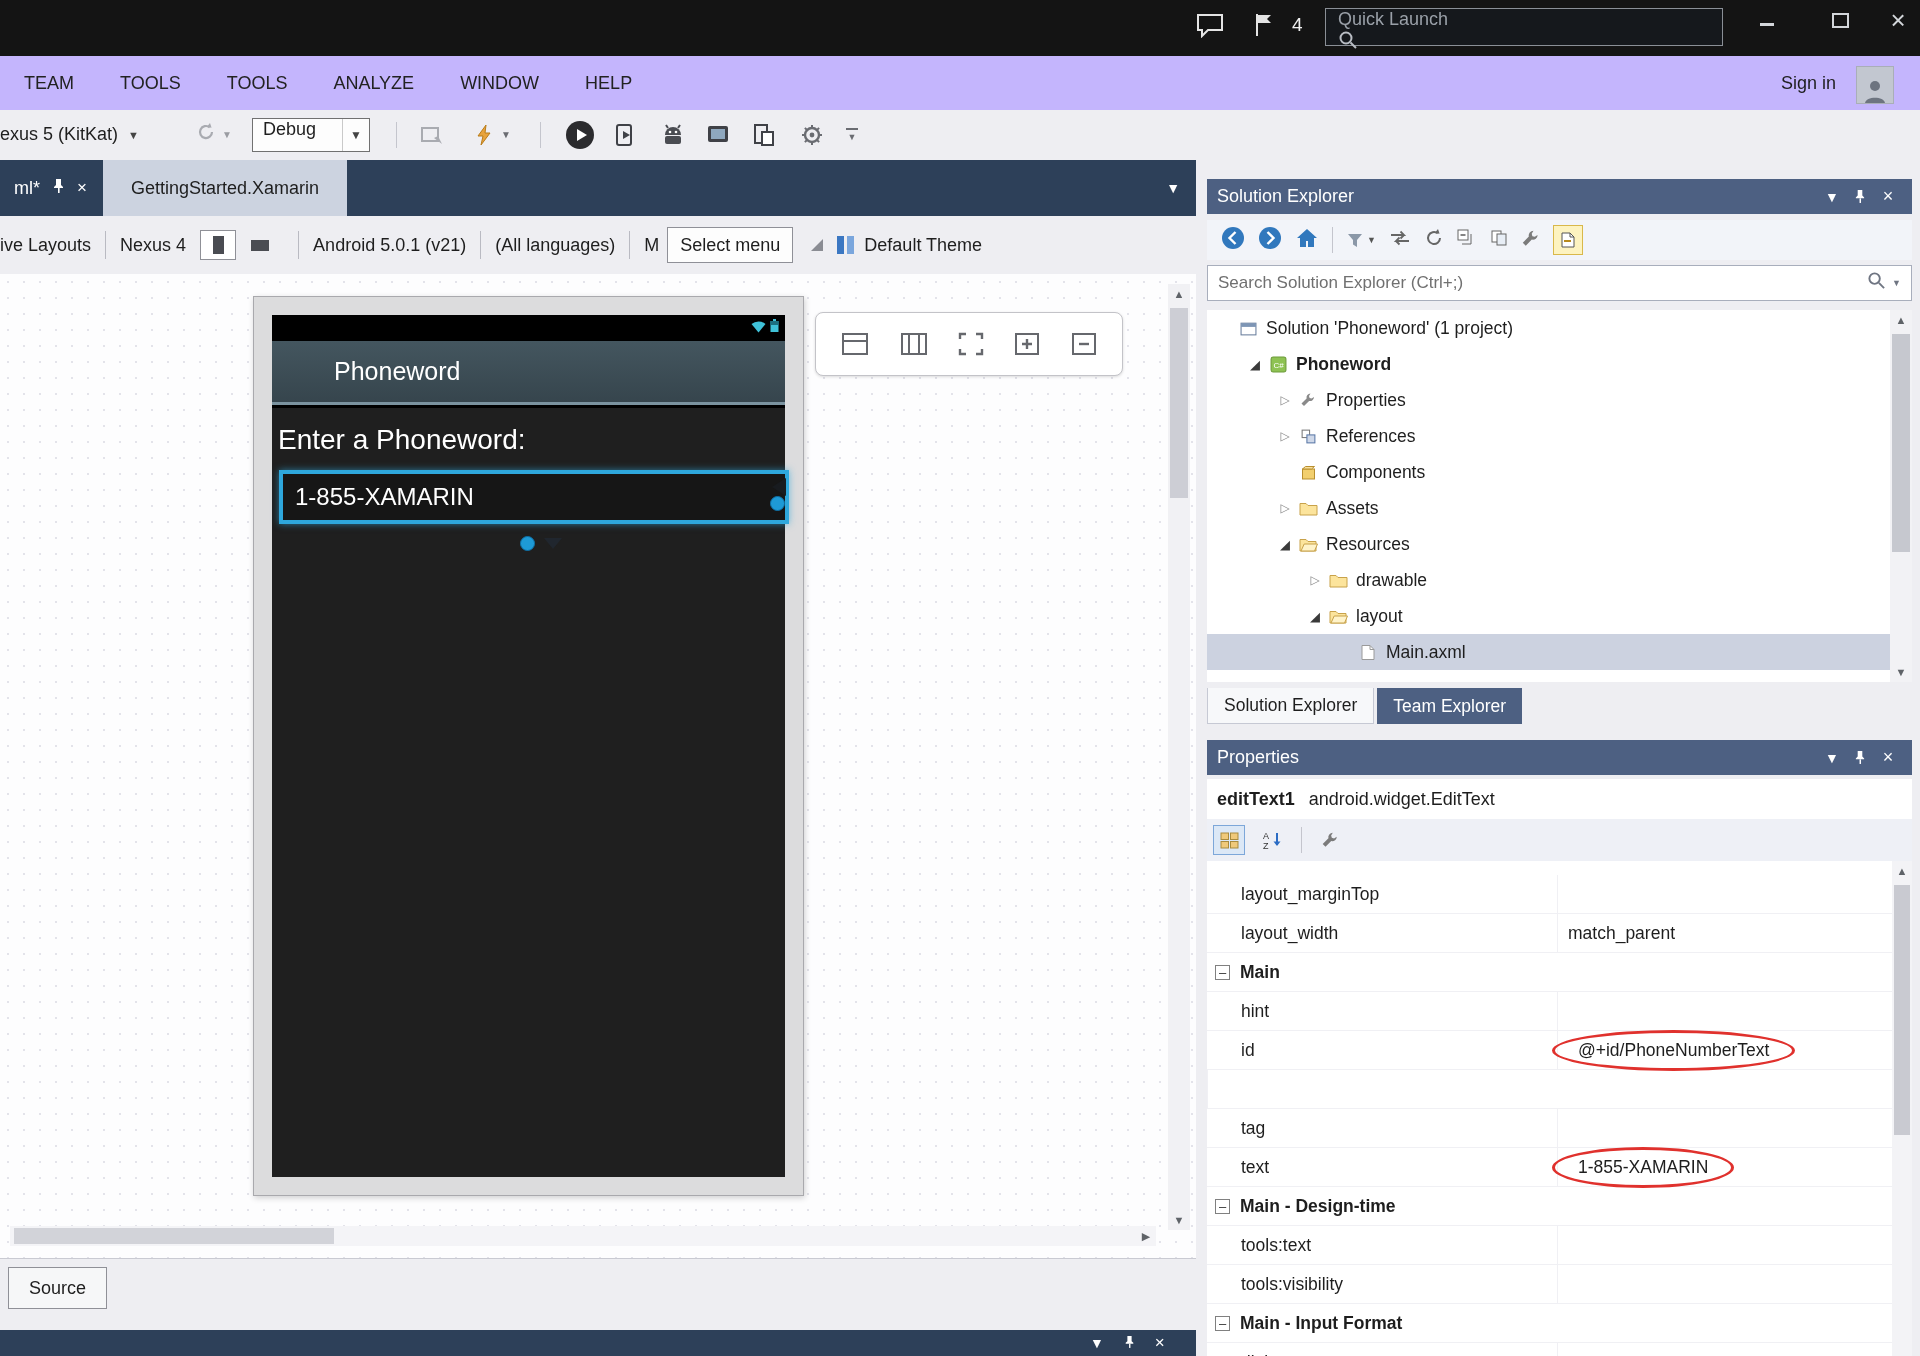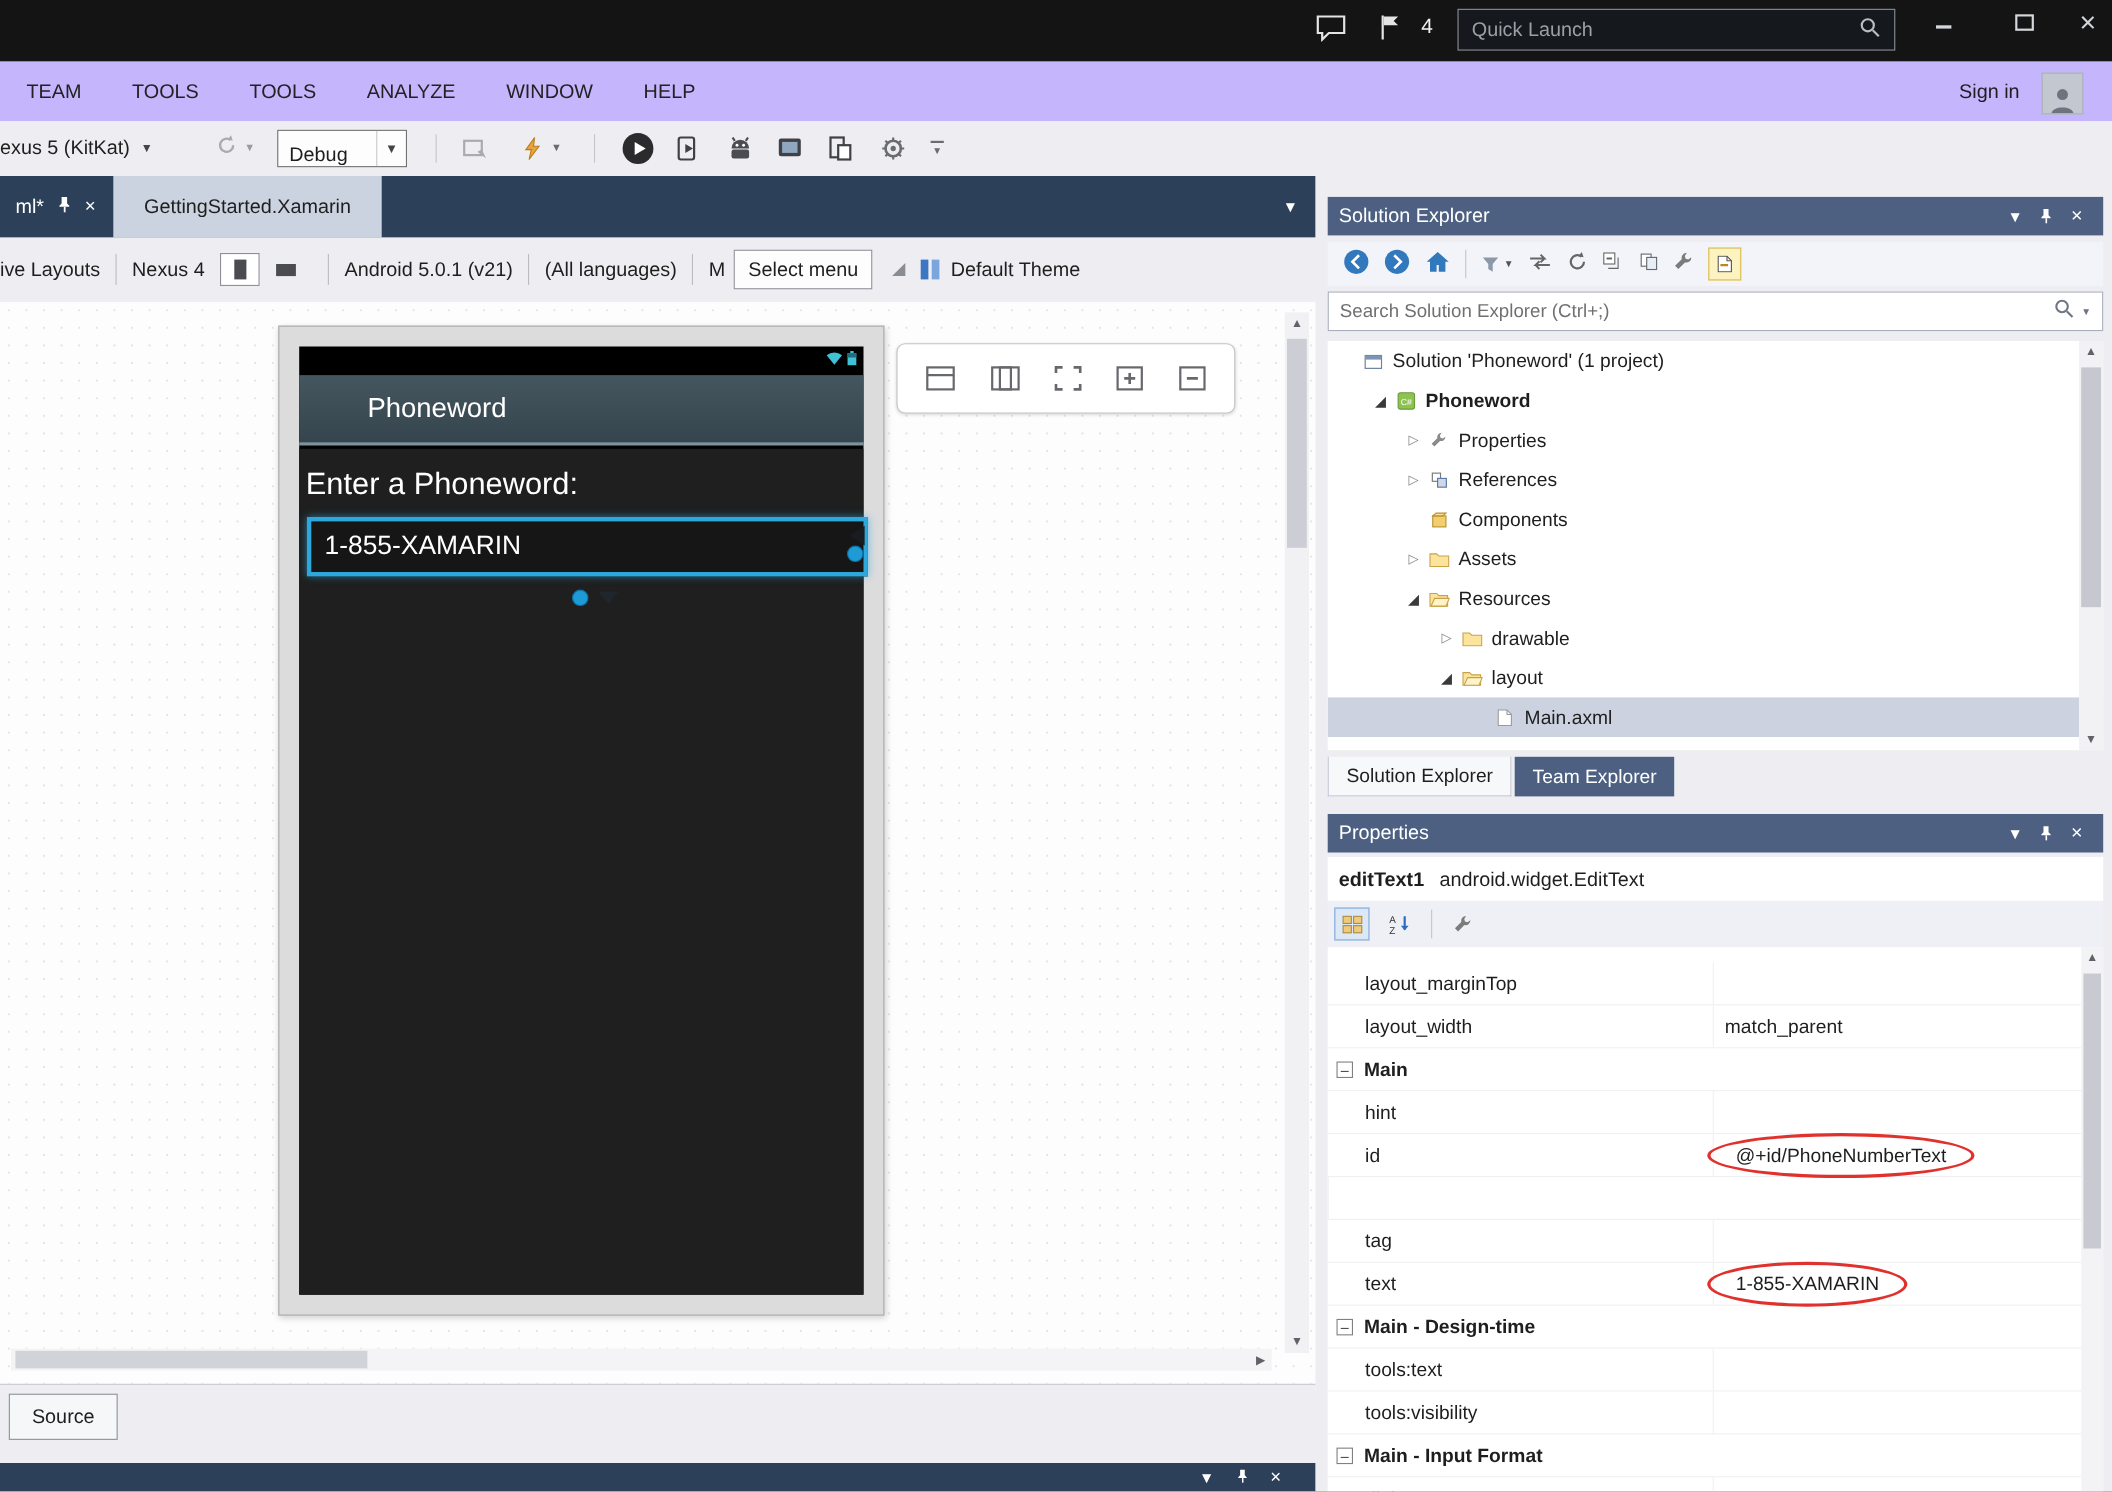--- a/index.html
+++ b/index.html
@@ -4,38 +4,38 @@
 <style>
   html,body{margin:0;padding:0;background:#888;}
   .app{position:relative;width:1920px;height:1356px;overflow:hidden;background:#eeeef2;
        font-family:"Liberation Sans",sans-serif;color:#1e1e1e;-webkit-font-smoothing:antialiased;}
 
   
   .titlebar{position:absolute;left:0;top:0;right:0;height:56px;background:#141414;}
   .tb-icon{position:absolute;top:12px;color:#e4e4e4;}
   .notif-count{position:absolute;left:1292px;top:14px;color:#f0f0f0;font-size:19px;}
   .quick-launch{position:absolute;left:1325px;top:8px;width:398px;height:38px;background:#15181c;
-                border:1px solid #8a8f96;display:flex;align-items:center;padding:0 12px;box-sizing:border-box;}
+                border:1px solid #8a8f96;display:flex;padding:0 12px;box-sizing:border-box;flex-direction:column;}
   .quick-launch .ql-text{flex:1;color:#9aa0a8;font-size:18px;}
   .wbtn{position:absolute;top:2px;width:44px;height:36px;display:flex;align-items:center;justify-content:center;color:#d3d6da;font-size:20px;}
   .glyph-min{display:inline-block;width:14px;border-bottom:3px solid #d3d6da;height:8px;}
   .glyph-max{display:inline-block;width:13px;height:11px;border:2px solid #d3d6da;}
 
   
   .menubar{position:absolute;left:0;top:56px;right:0;height:54px;background:#c4b5fd;display:flex;align-items:center;}
   .menu-items{display:flex;gap:46px;padding-left:24px;font-size:18px;color:#222;}
   .menu-item{cursor:default;}
   .signin{position:absolute;right:84px;top:0;height:54px;display:flex;align-items:center;font-size:18px;color:#1e1e1e;}
   .avatar{position:absolute;right:26px;top:10px;width:36px;height:36px;background:#c2c7d0;border:1px solid #a9aeb8;
           display:flex;align-items:flex-end;justify-content:center;}
 
   
   .toolbar{position:absolute;left:0;top:110px;right:0;height:50px;background:#eeeef2;border-bottom:1px solid #d9dae2;}
   .tb-item{position:absolute;top:0;height:49px;display:flex;align-items:center;font-size:18px;color:#1e1e1e;}
-  .combo{background:#fdfdfd;border:1px solid #717171;height:34px;display:flex;align-items:flex-end;box-sizing:border-box;}
+  .combo{background:#fdfdfd;border:1px solid #717171;height:34px;display:flex;align-items:flex-start;box-sizing:border-box;}
   .combo .cb-text{padding:0 10px;font-size:18px;}
   .combo .cb-arrow{width:26px;height:100%;display:flex;align-items:center;justify-content:center;border-left:1px solid #c9c9c9;font-size:12px;color:#444;}
   .vsep{width:1px;height:26px;background:#c4c5cd;}
   .play-circle{width:28px;height:28px;border-radius:50%;background:#2b2b2e;display:flex;align-items:center;justify-content:center;}
   .play-circle .tri{width:0;height:0;border-left:10px solid #fff;border-top:6px solid transparent;border-bottom:6px solid transparent;margin-left:3px;}
   .gray-glyph{color:#75777c;font-size:20px;}
 
   
   .editor{position:absolute;left:0;top:160px;width:1196px;height:1196px;background:#fdfdfe;}
   .tabstrip{position:absolute;left:0;top:0;width:100%;height:56px;background:#2d4059;display:flex;align-items:stretch;}

